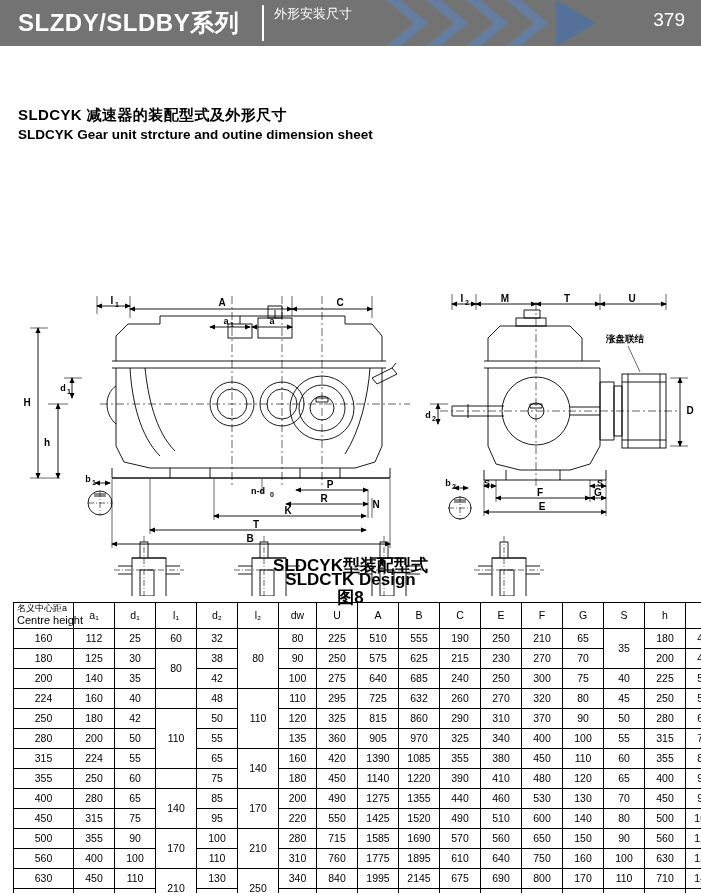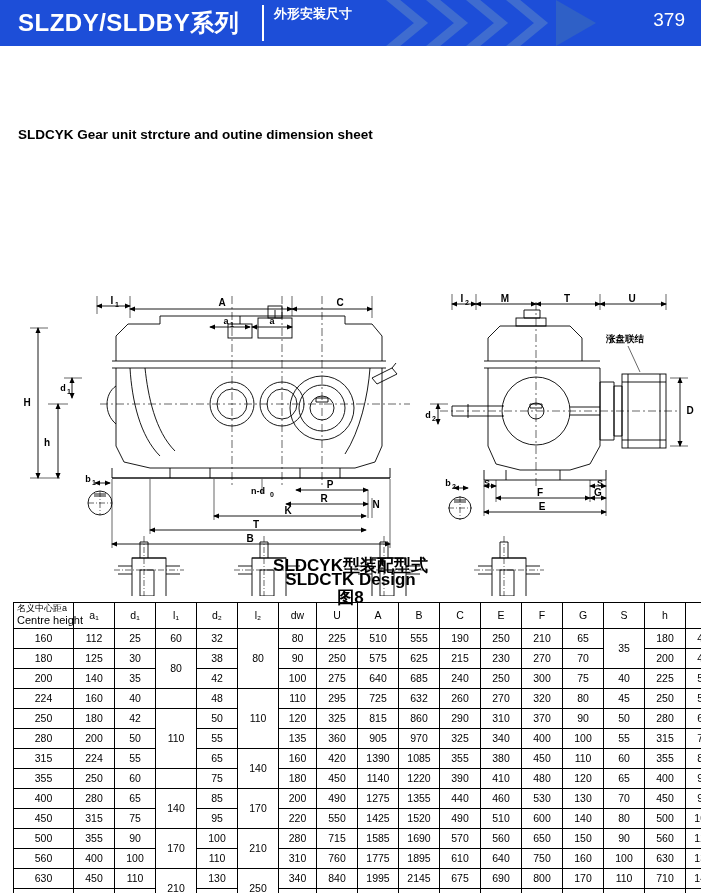--- a/index.html
+++ b/index.html
@@ -9,21 +9,21 @@
     background: #ffffff;
     font-family: "Liberation Sans", sans-serif;
     color: #000;
     overflow: hidden;
   }
   .page { position: relative; width: 701px; height: 893px; }
 
   
   .hdr {
     position: absolute; left: 0; top: 0; width: 701px; height: 46px;
-    background: #1d4ed8;
+    background: #737373;
     overflow: hidden;
   }
   .hdr .chevbg {
     position: absolute; right: 0; top: 0; width: 320px; height: 46px;
     opacity: 0.55;
   }
   .hdr-left {
     position: absolute; left: 18px; top: 0; height: 46px;
     display: flex; align-items: center;
   }
@@ -32,21 +32,21 @@
     letter-spacing: 0.5px; line-height: 1;
   }
   .hdr-divider {
     position: absolute; left: 262px; top: 5px; width: 2px; height: 36px;
     background: #ffffff;
   }
   .hdr-sub {
     position: absolute; left: 274px; top: 6px;
     color: #ffffff; line-height: 1.25;
   }
-  .hdr-sub .cn { font-size: 13px; font-weight: bold; display:block; }
+  .hdr-sub .cn { font-size: 13px; font-weight: normal; display:block; }
   .hdr-sub .en { font-size: 11.5px; display:block; }
   .hdr-page {
     position: absolute; right: 16px; top: 9px;
     color: #ffffff; font-size: 19px; font-weight: normal;
   }
 
   
   .sec-title {
     position: absolute; left: 18px; top: 106px;
     font-size: 15px; font-weight: bold; letter-spacing: 0.4px;
@@ -117,20 +117,21 @@
     <div class="hdr-left">
       <span class="hdr-title">SLZDY/SLDBY系列</span>
     </div>
     <div class="hdr-divider"></div>
     <div class="hdr-sub">
       <span class="cn">外形安装尺寸</span>
     </div>
     <div class="hdr-page">379</div>
   </div>
 
+  <div class="sec-title">SLDCYK  减速器的装配型式及外形尺寸</div>
   <div class="sec-title-en">SLDCYK  Gear unit strcture and outine dimension sheet</div>
 
   <div class="draw">
   <svg width="701" height="450" viewBox="0 0 701 450">
     <defs>
       <marker id="ar" markerWidth="7" markerHeight="7" refX="6" refY="3" orient="auto">
         <path d="M0,0 L7,3 L0,6 z" fill="#000"></path>
       </marker>
       <marker id="arS" markerWidth="7" markerHeight="7" refX="1" refY="3" orient="auto">
         <path d="M7,0 L0,3 L7,6 z" fill="#000"></path>

